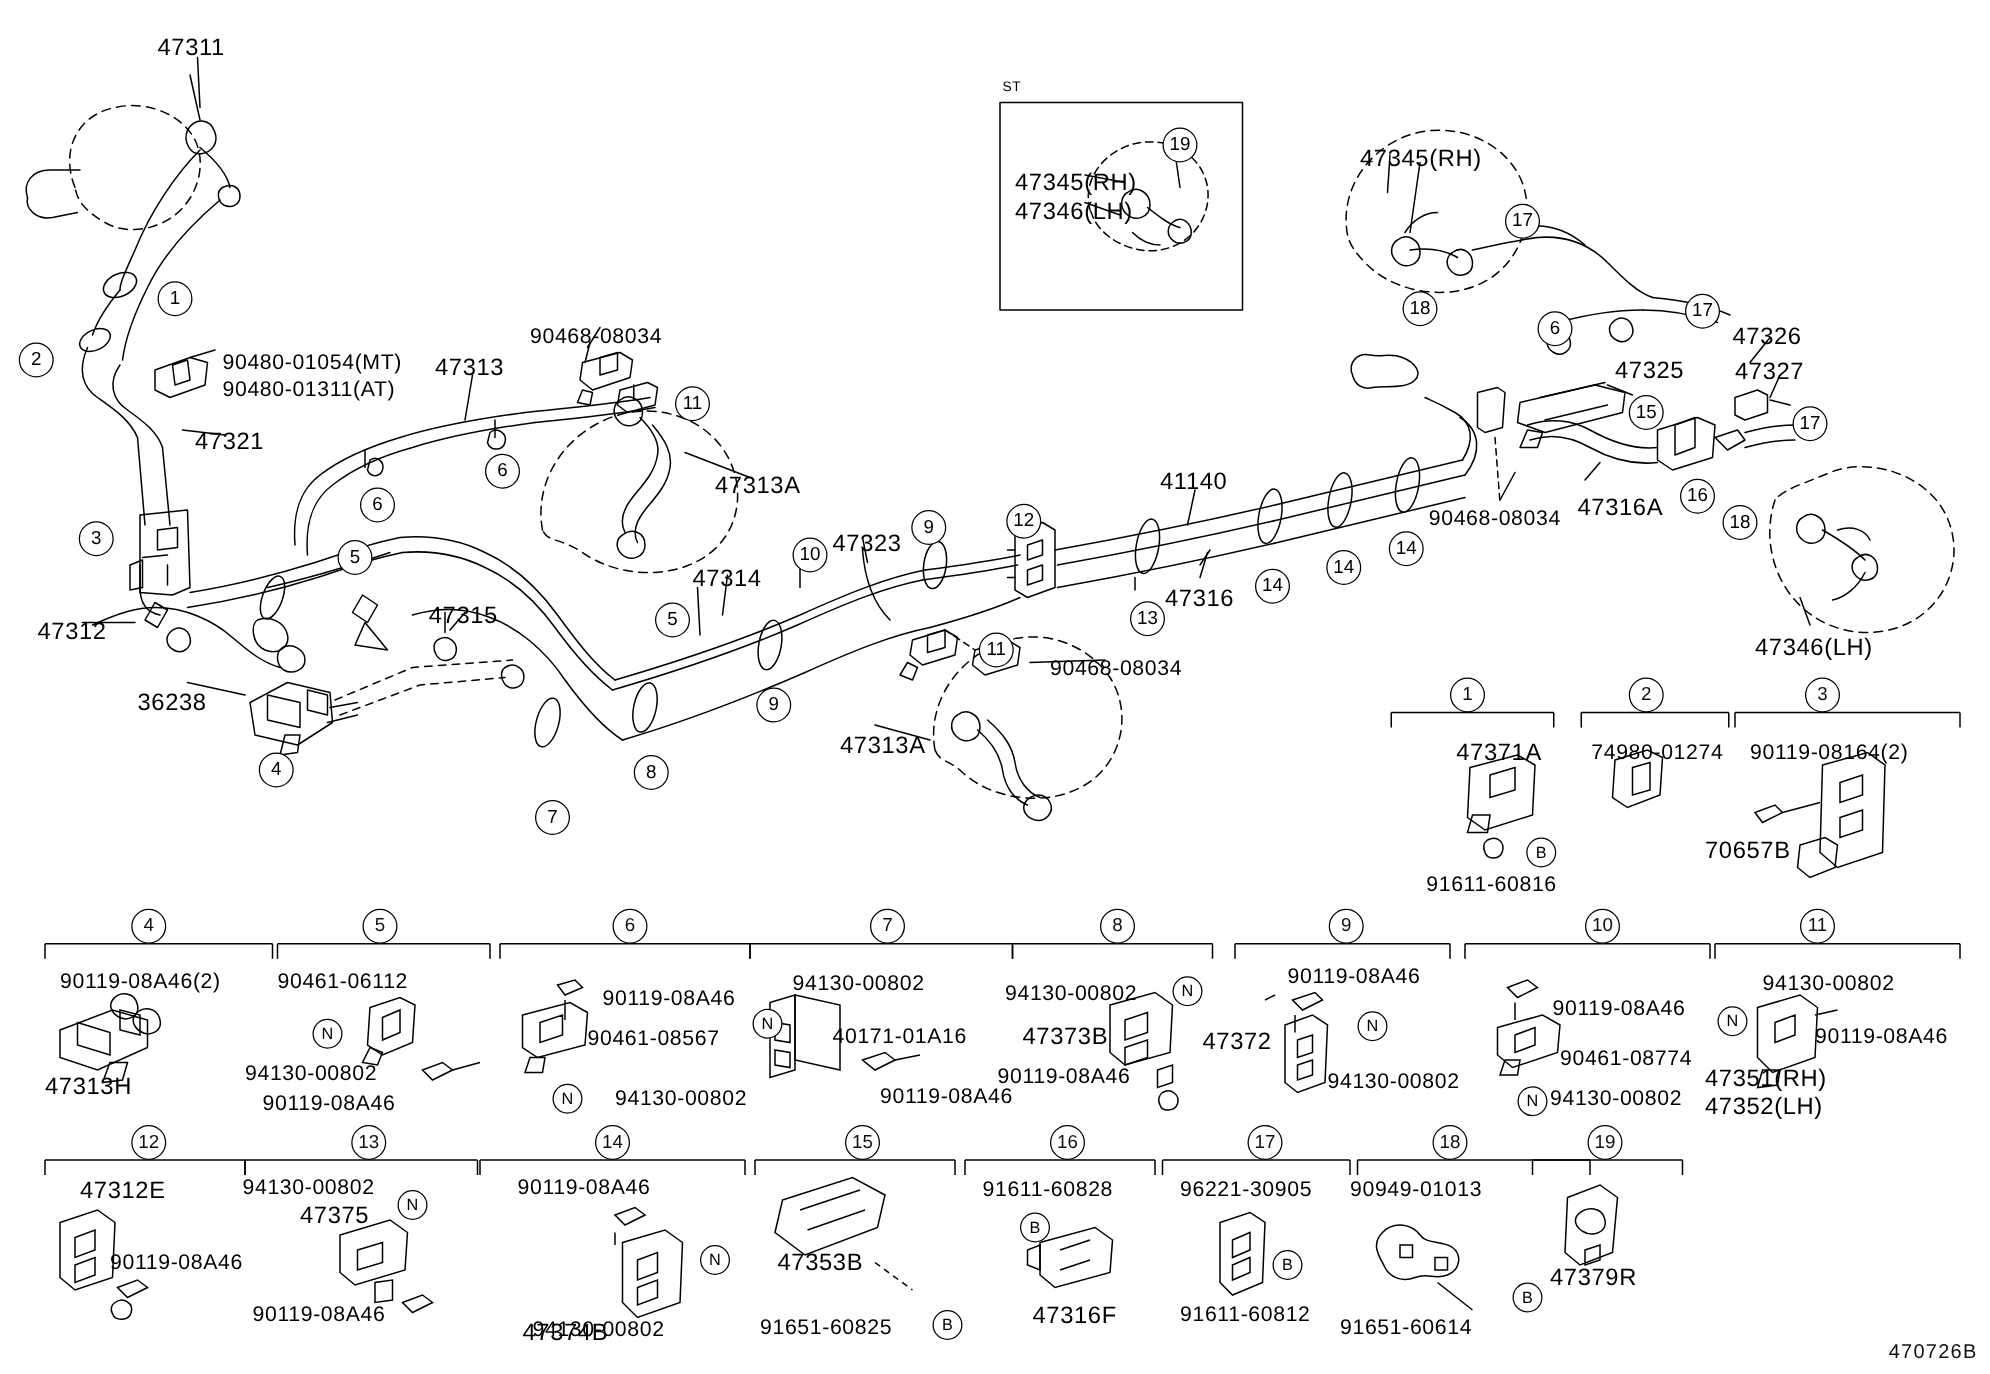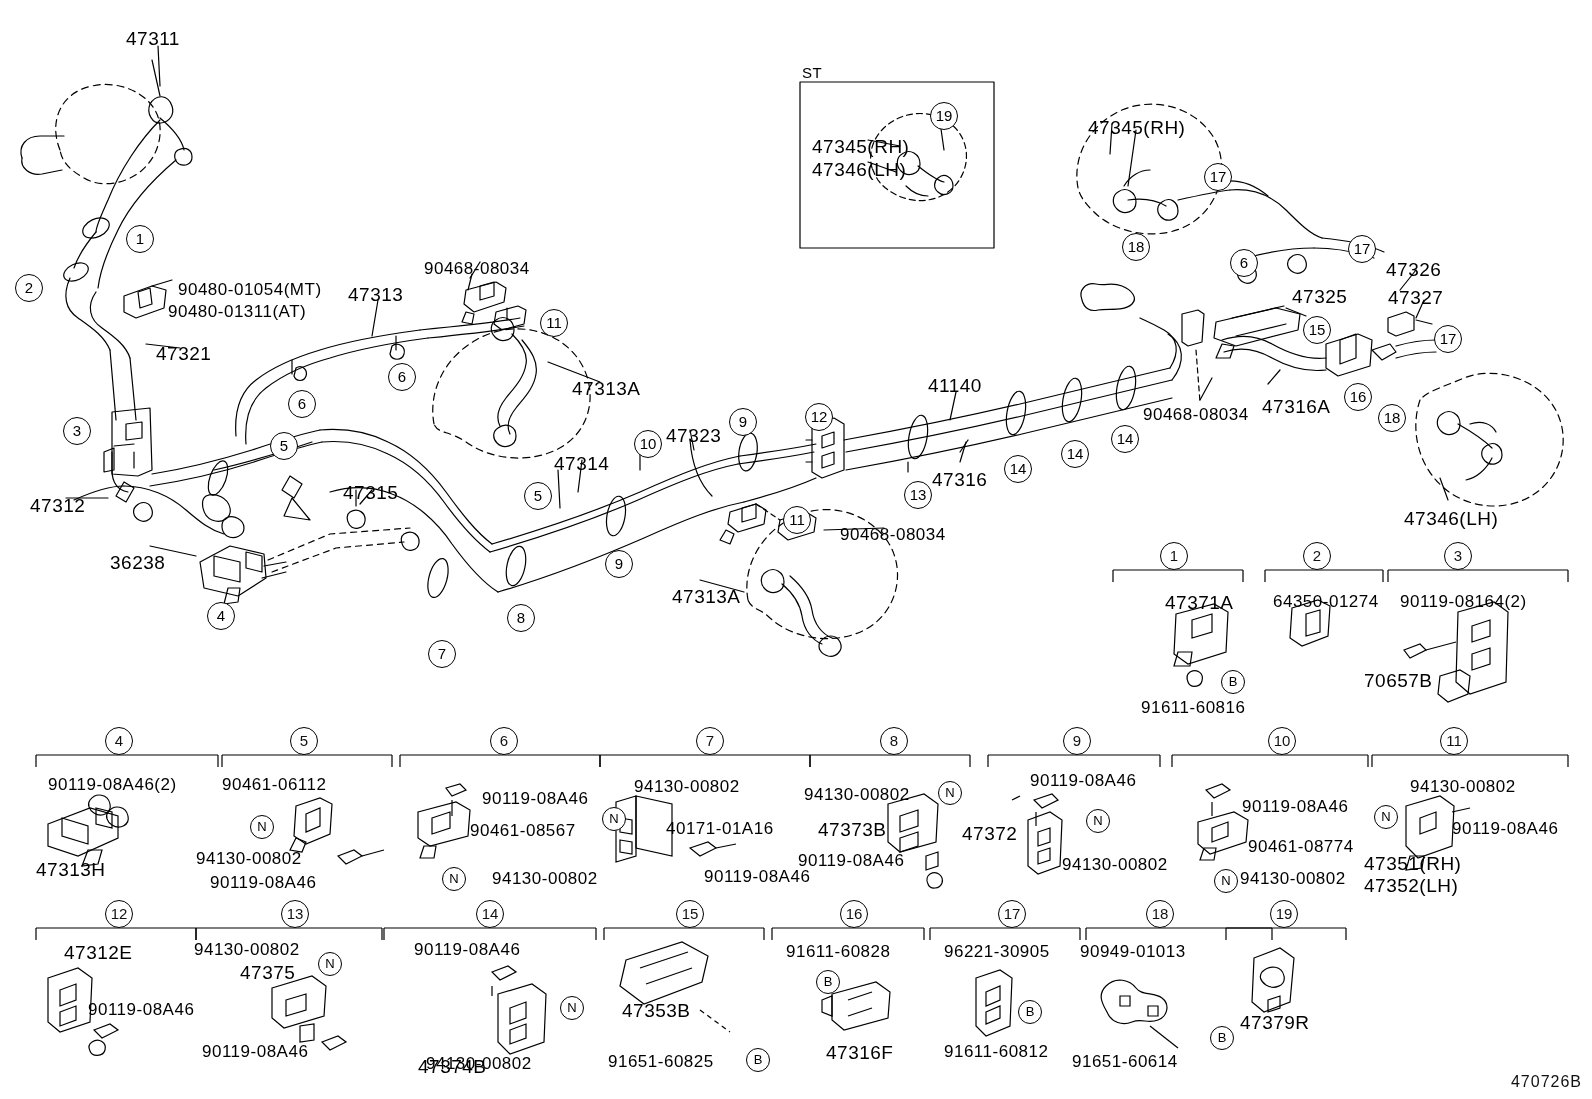--- a/index.html
+++ b/index.html
@@ -2,21 +2,21 @@
 <html><head>
 <meta charset="utf-8">
 <style>
   html,body{margin:0;padding:0;background:#ffffff;}
   body{width:1592px;height:1099px;position:relative;overflow:hidden;
        font-family:"Liberation Sans",sans-serif;color:#111;}
   #sheet{position:absolute;left:0;top:0;width:1592px;height:1099px;}
   svg#art{position:absolute;left:0;top:0;width:1592px;height:1099px;}
   .lbl{position:absolute;font-size:19px;letter-spacing:.5px;white-space:nowrap;color:#000;}
   .lbl.sm{font-size:17px;}
-  .lbl.xs{font-size:15px;text-align:center;}
+  .lbl.xs{font-size:11px;text-align:center;}
   .cnum{position:absolute;width:26px;height:26px;border:1.4px solid #000;border-radius:50%;
         font-size:15px;line-height:25px;text-align:center;background:#fff;color:#000;}
   .cletter{position:absolute;width:22px;height:22px;border:1.3px solid #000;border-radius:50%;
         font-size:13px;line-height:21px;text-align:center;background:#fff;color:#000;}
   .code{position:absolute;right:10px;bottom:8px;font-size:16px;letter-spacing:1px;}
   .cellnum{position:absolute;width:26px;height:26px;border:1.4px solid #000;border-radius:50%;
         font-size:15px;line-height:25px;text-align:center;background:#fff;}
 </style>
 </head>
 <body>
@@ -235,21 +235,21 @@
     <path d="M66 498 L108 498"></path>
     <path d="M150 546 L196 556"></path>
     <path d="M180 348 L146 344"></path>
     <path d="M884 528 L824 530"></path>
     <path d="M472 274 L468 290"></path>
   </g>
 </svg>
 
 <div class="lbl" style="left:126px;top:28px">47311</div>
 <div class="lbl sm" style="left:178px;top:280px">90480-01054(MT)</div>
-<div class="lbl sm" style="left:168px;top:302px">90480-01311(AT)</div>
+<div class="lbl sm" style="left:178px;top:302px">90480-01311(AT)</div>
 <div class="lbl" style="left:156px;top:343px">47321</div>
 <div class="lbl" style="left:348px;top:284px">47313</div>
 <div class="lbl sm" style="left:424px;top:259px">90468-08034</div>
 <div class="lbl" style="left:572px;top:378px">47313A</div>
 <div class="lbl" style="left:30px;top:495px">47312</div>
 <div class="lbl" style="left:110px;top:552px">36238</div>
 <div class="lbl" style="left:343px;top:482px">47315</div>
 <div class="lbl" style="left:554px;top:453px">47314</div>
 <div class="lbl" style="left:666px;top:425px">47323</div>
 <div class="lbl" style="left:672px;top:586px">47313A</div>
@@ -487,21 +487,21 @@
     <path d="M1268 1000 l12 -4 l0 12 l-12 4z"></path>
   </g>
 </svg>
 
 <div class="cellnum" style="left:1160px;top:542px">1</div>
 <div class="lbl" style="left:1165px;top:592px">47371A</div>
 <div class="lbl sm" style="left:1141px;top:698px">91611-60816</div>
 <div class="cletter" style="left:1221px;top:670px">B</div>
 
 <div class="cellnum" style="left:1303px;top:542px">2</div>
-<div class="lbl sm" style="left:1273px;top:592px">64350-01274</div>
+<div class="lbl sm" style="left:1273px;top:592px">74980-01274</div>
 
 <div class="cellnum" style="left:1444px;top:542px">3</div>
 <div class="lbl sm" style="left:1400px;top:592px">90119-08164(2)</div>
 <div class="lbl" style="left:1364px;top:670px">70657B</div>
 
 <div class="cellnum" style="left:105px;top:727px">4</div>
 <div class="lbl sm" style="left:48px;top:775px">90119-08A46(2)</div>
 <div class="lbl" style="left:36px;top:859px">47313H</div>
 
 <div class="cellnum" style="left:290px;top:727px">5</div>

